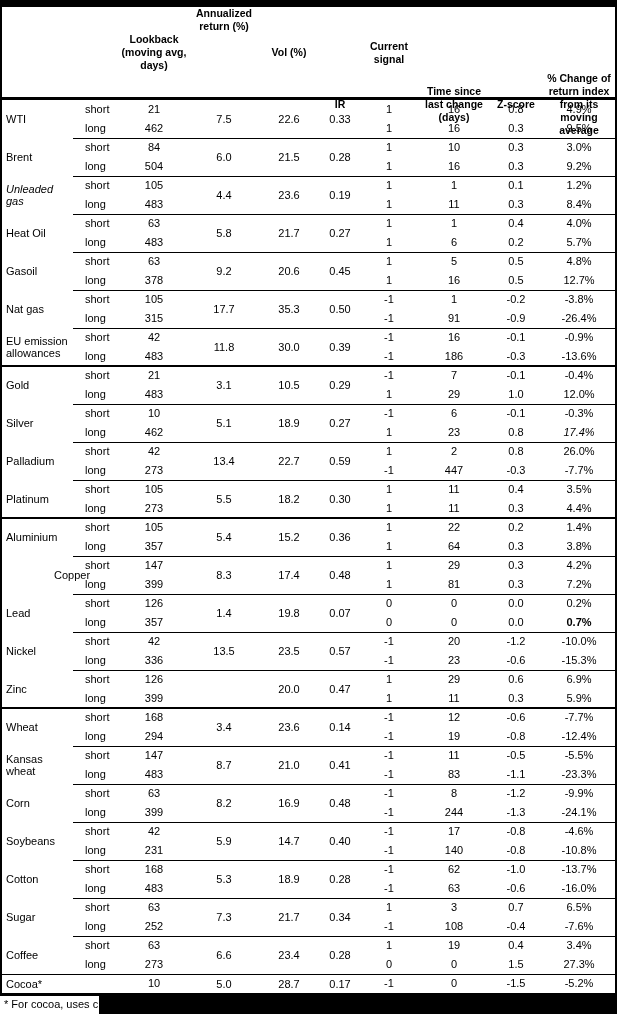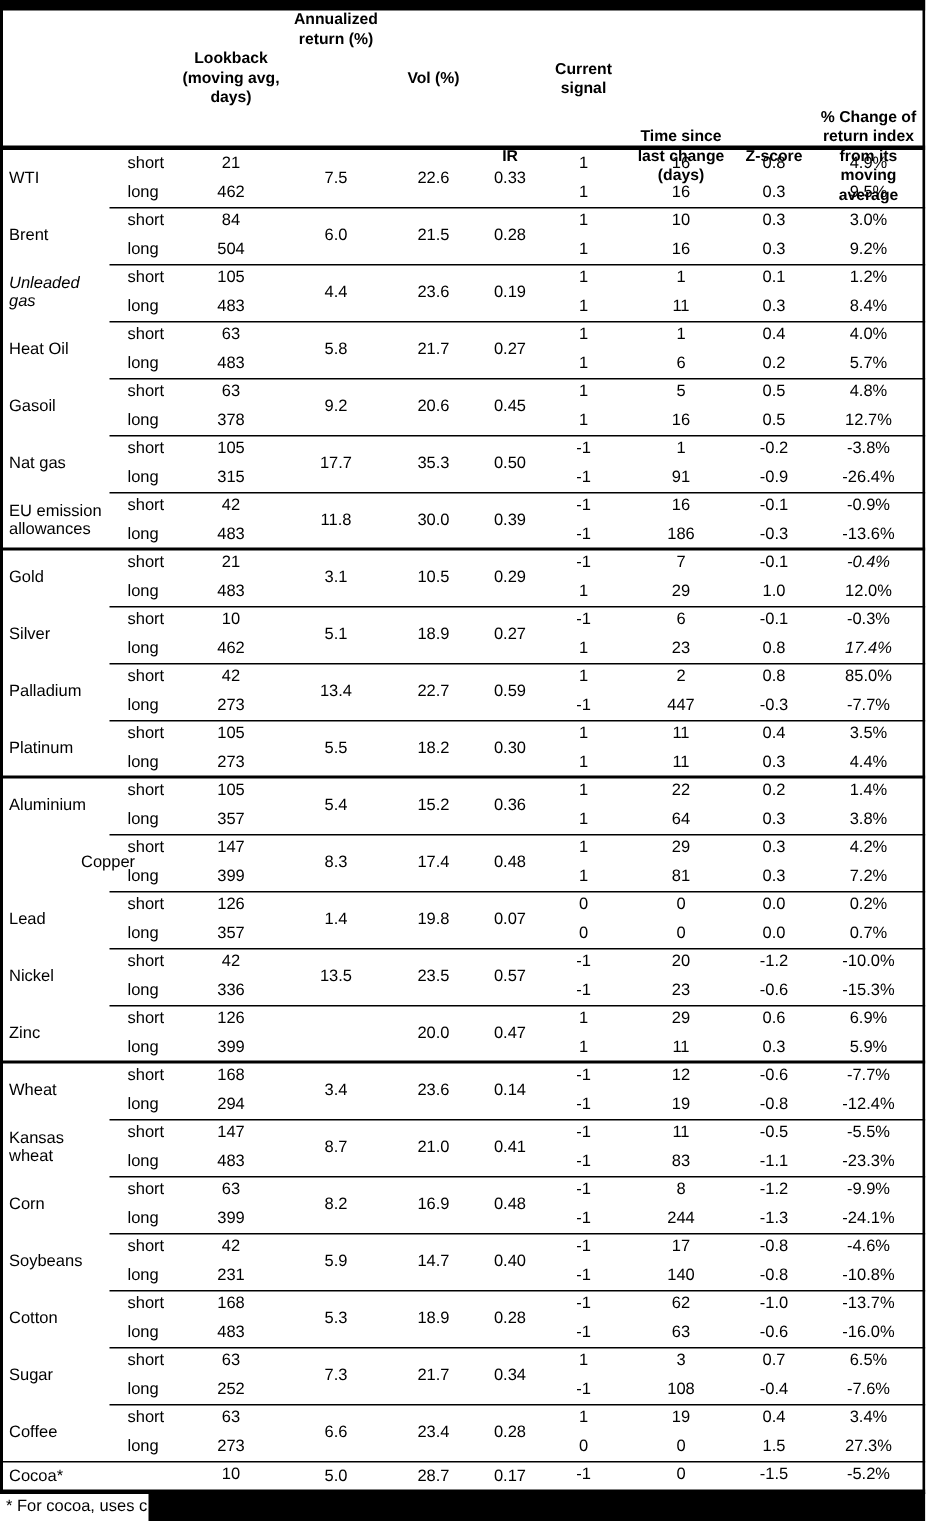--- a/index.html
+++ b/index.html
@@ -187,21 +187,21 @@
         <div class="commodity">
           <div class="cell-name" style="grid-area: 1 / 1 / span 2;">Gold</div>
           <div class="cell-merged" style="grid-area: 1 / 4 / span 2;">3.1</div>
           <div class="cell-merged" style="grid-area: 1 / 5 / span 2;">10.5</div>
           <div class="cell-merged" style="grid-area: 1 / 6 / span 2;">0.29</div>
           <div class="cell-pos" style="grid-row: 1;">short</div>
           <div class="cell-val" style="grid-area: 1 / 3;">21</div>
           <div class="cell-val" style="grid-area: 1 / 7;">-1</div>
           <div class="cell-val" style="grid-area: 1 / 8;">7</div>
           <div class="cell-val" style="grid-area: 1 / 9;">-0.1</div>
-          <div class="cell-val" style="grid-area: 1 / 10; font-style: italic;">-0.4%</div>
+          <div class="cell-val" style="grid-area: 1 / 10;">-0.4%</div>
           <div class="cell-pos" style="grid-row: 2;">long</div>
           <div class="cell-val" style="grid-area: 2 / 3;">483</div>
           <div class="cell-val" style="grid-area: 2 / 7;">1</div>
           <div class="cell-val" style="grid-area: 2 / 8;">29</div>
           <div class="cell-val" style="grid-area: 2 / 9;">1.0</div>
           <div class="cell-val" style="grid-area: 2 / 10;">12.0%</div>
         </div>
         <div class="commodity">
           <div class="c-sep"></div>
           <div class="cell-name" style="grid-area: 1 / 1 / span 2;">Silver</div>
@@ -225,21 +225,21 @@
           <div class="c-sep"></div>
           <div class="cell-name" style="grid-area: 1 / 1 / span 2;">Palladium</div>
           <div class="cell-merged" style="grid-area: 1 / 4 / span 2;">13.4</div>
           <div class="cell-merged" style="grid-area: 1 / 5 / span 2;">22.7</div>
           <div class="cell-merged" style="grid-area: 1 / 6 / span 2;">0.59</div>
           <div class="cell-pos" style="grid-row: 1;">short</div>
           <div class="cell-val" style="grid-area: 1 / 3;">42</div>
           <div class="cell-val" style="grid-area: 1 / 7;">1</div>
           <div class="cell-val" style="grid-area: 1 / 8;">2</div>
           <div class="cell-val" style="grid-area: 1 / 9;">0.8</div>
-          <div class="cell-val" style="grid-area: 1 / 10;">85.0%</div>
+          <div class="cell-val" style="grid-area: 1 / 10;">26.0%</div>
           <div class="cell-pos" style="grid-row: 2;">long</div>
           <div class="cell-val" style="grid-area: 2 / 3;">273</div>
           <div class="cell-val" style="grid-area: 2 / 7;">-1</div>
           <div class="cell-val" style="grid-area: 2 / 8;">447</div>
           <div class="cell-val" style="grid-area: 2 / 9;">-0.3</div>
           <div class="cell-val" style="grid-area: 2 / 10;">-7.7%</div>
         </div>
         <div class="commodity">
           <div class="c-sep"></div>
           <div class="cell-name" style="grid-area: 1 / 1 / span 2;">Platinum</div>
@@ -309,21 +309,21 @@
           <div class="cell-val" style="grid-area: 1 / 3;">126</div>
           <div class="cell-val" style="grid-area: 1 / 7;">0</div>
           <div class="cell-val" style="grid-area: 1 / 8;">0</div>
           <div class="cell-val" style="grid-area: 1 / 9;">0.0</div>
           <div class="cell-val" style="grid-area: 1 / 10;">0.2%</div>
           <div class="cell-pos" style="grid-row: 2;">long</div>
           <div class="cell-val" style="grid-area: 2 / 3;">357</div>
           <div class="cell-val" style="grid-area: 2 / 7;">0</div>
           <div class="cell-val" style="grid-area: 2 / 8;">0</div>
           <div class="cell-val" style="grid-area: 2 / 9;">0.0</div>
-          <div class="cell-val" style="grid-area: 2 / 10;">0.7%</div>
+          <div class="cell-val" style="grid-area: 2 / 10; font-weight: bold;">0.7%</div>
         </div>
         <div class="commodity">
           <div class="c-sep"></div>
           <div class="cell-name" style="grid-area: 1 / 1 / span 2;">Nickel</div>
           <div class="cell-merged" style="grid-area: 1 / 4 / span 2;">13.5</div>
           <div class="cell-merged" style="grid-area: 1 / 5 / span 2;">23.5</div>
           <div class="cell-merged" style="grid-area: 1 / 6 / span 2;">0.57</div>
           <div class="cell-pos" style="grid-row: 1;">short</div>
           <div class="cell-val" style="grid-area: 1 / 3;">42</div>
           <div class="cell-val" style="grid-area: 1 / 7;">-1</div>

